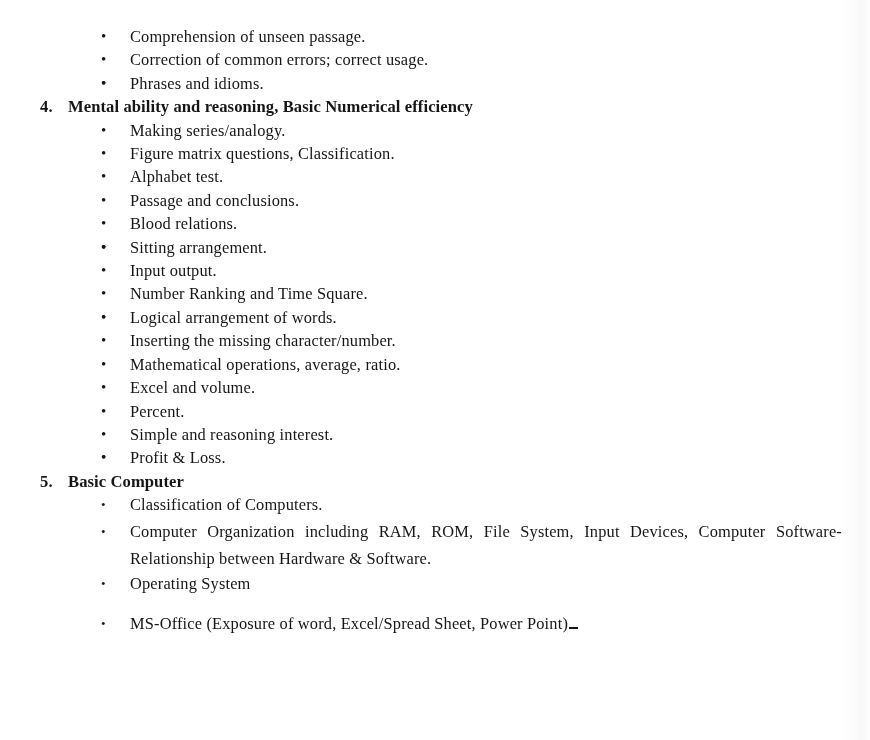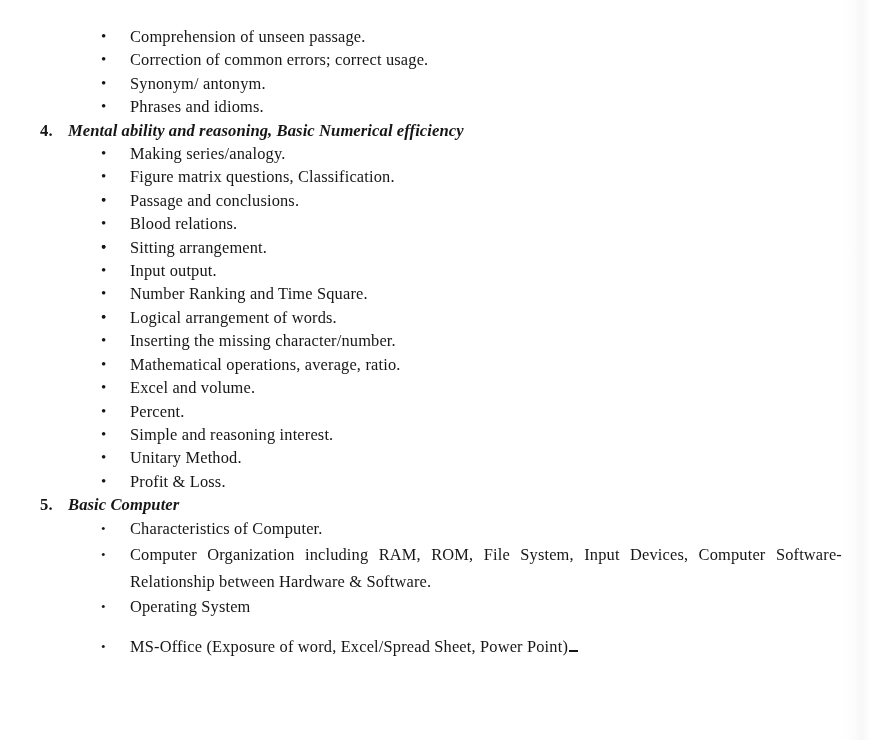--- a/index.html
+++ b/index.html
@@ -78,21 +78,20 @@
   }
   .heading-row > .heading-number {
     position: absolute;
     left: 40px;
     top: 0;
     font-weight: bold;
     line-height: 23.4px;
   }
   .heading-row > .heading-text {
     display: block;
-    font-style: italic;
   }
 
   
   .group-computer .bullet-row {
     line-height: 24.4px;
     font-size: 16.4px;
   }
   .group-computer .bullet-row > .bullet-glyph {
     line-height: 24.4px;
     font-size: 13px;
@@ -138,21 +137,20 @@
       <span class="bullet-text">Comprehension of unseen passage.</span>
     </div>
 
     <div class="bullet-row">
       <span class="bullet-glyph">•</span>
       <span class="bullet-text">Correction of common errors; correct usage.</span>
     </div>
 
     <div class="bullet-row">
       <span class="bullet-glyph">•</span>
-      <span class="bullet-text">Synonym/ antonym.</span>
     </div>
 
     <div class="bullet-row">
       <span class="bullet-glyph">•</span>
       <span class="bullet-text">Phrases and idioms.</span>
     </div>
 
   </div>
 
   <div class="heading-row">
@@ -165,20 +163,21 @@
     <div class="bullet-row">
       <span class="bullet-glyph">•</span>
       <span class="bullet-text">Making series/analogy.</span>
     </div>
     <div class="bullet-row">
       <span class="bullet-glyph">•</span>
       <span class="bullet-text">Figure matrix questions, Classification.</span>
     </div>
     <div class="bullet-row">
       <span class="bullet-glyph">•</span>
+      <span class="bullet-text">Alphabet test.</span>
     </div>
     <div class="bullet-row">
       <span class="bullet-glyph">•</span>
       <span class="bullet-text">Passage and conclusions.</span>
     </div>
     <div class="bullet-row">
       <span class="bullet-glyph">•</span>
       <span class="bullet-text">Blood relations.</span>
     </div>
     <div class="bullet-row">
@@ -221,39 +220,38 @@
     <div class="bullet-row">
       <span class="bullet-glyph">•</span>
       <span class="bullet-text">Percent.</span>
     </div>
     <div class="bullet-row">
       <span class="bullet-glyph">•</span>
       <span class="bullet-text">Simple and reasoning interest.</span>
     </div>
     <div class="bullet-row">
       <span class="bullet-glyph">•</span>
-      <span class="bullet-text">Unitary Method.</span>
     </div>
     <div class="bullet-row">
       <span class="bullet-glyph">•</span>
       <span class="bullet-text">Profit &amp; Loss.</span>
     </div>
 
   </div>
 
   <div class="heading-row">
     <span class="heading-number">5.</span>
     <span class="heading-text">Basic Computer</span>
   </div>
 
   <div class="group-computer">
 
     <div class="bullet-row">
       <span class="bullet-glyph">•</span>
-      <span class="bullet-text">Characteristics of Computer.</span>
+      <span class="bullet-text">Classification of Computers.</span>
     </div>
 
     <div class="bullet-row justified">
       <span class="bullet-glyph">•</span>
       <span class="bullet-text">Computer Organization including RAM, ROM, File System, Input Devices, Computer Software-Relationship between Hardware &amp; Software.</span>
     </div>
 
     <div class="bullet-row">
       <span class="bullet-glyph">•</span>
       <span class="bullet-text">Operating System</span>

